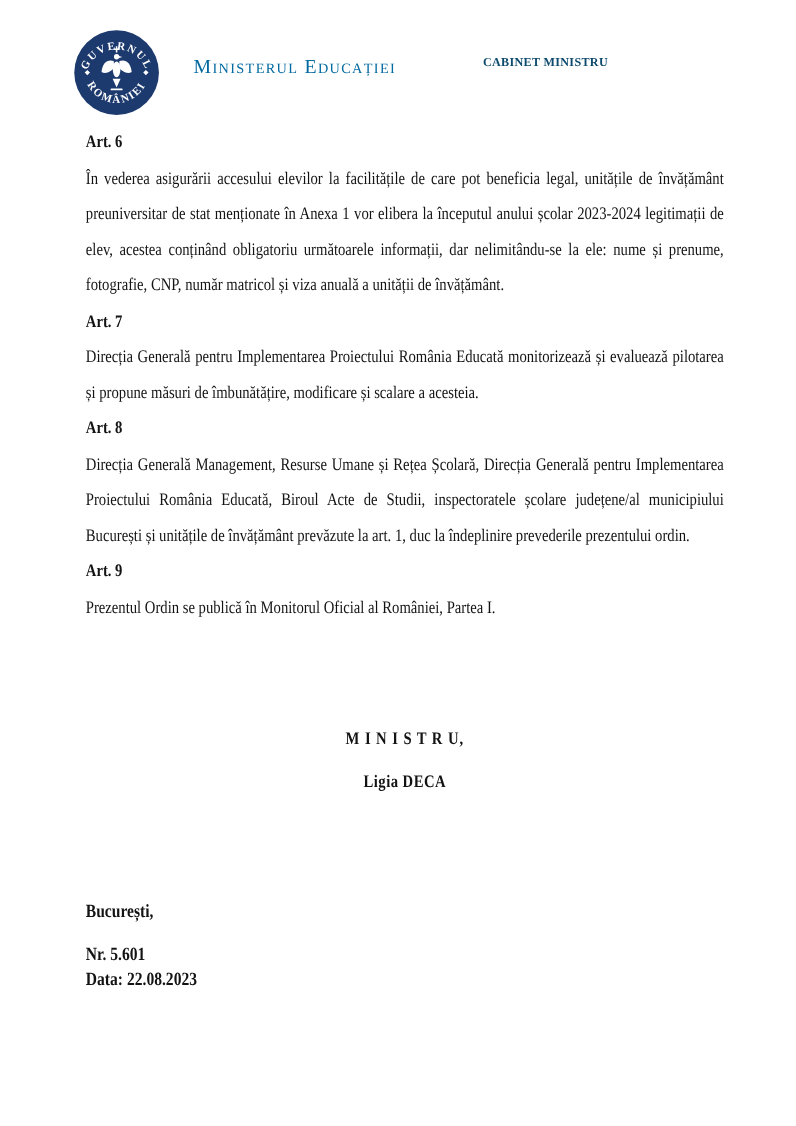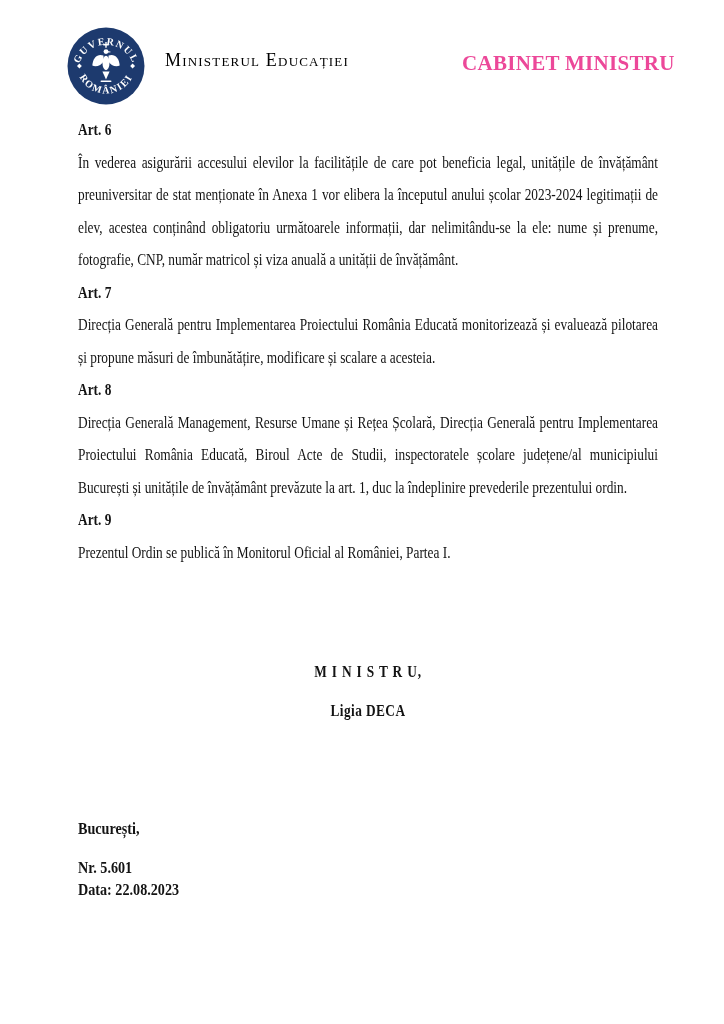--- a/index.html
+++ b/index.html
@@ -6,27 +6,27 @@
   body{
     width:724px;height:1024px;background:#ffffff;position:relative;overflow:hidden;
     font-family:"Liberation Serif","DejaVu Serif",serif;color:#141414;
     -webkit-font-smoothing:antialiased;
   }
   .page{position:absolute;inset:0;background:#fff}
 
   
   .logo{position:absolute;left:67px;top:27px;width:78px;height:78px}
   .ministry{
-    position:absolute;left:165px;top:50px;
+    position:absolute;left:176px;top:50px;
     font-variant:small-caps;font-size:18px;letter-spacing:1.2px;
-    color:#000000;white-space:nowrap;
+    color:#0369a1;white-space:nowrap;
   }
   .cabinet{
-    position:absolute;left:462px;top:51px;
-    font-weight:bold;font-size:21px;letter-spacing:.3px;color:#ec4899;
+    position:absolute;left:439px;top:51px;
+    font-weight:bold;font-size:11px;letter-spacing:.3px;color:#0c4a6e;
     white-space:nowrap;
   }
 
   
   .text-layer{
     position:absolute;left:78px;top:114px;width:696px;height:910px;
     transform:scaleX(0.8333);transform-origin:left top;
     font-size:16px;line-height:32.5px;color:#131313;
   }
   .art-h{font-weight:bold;text-align:left}

